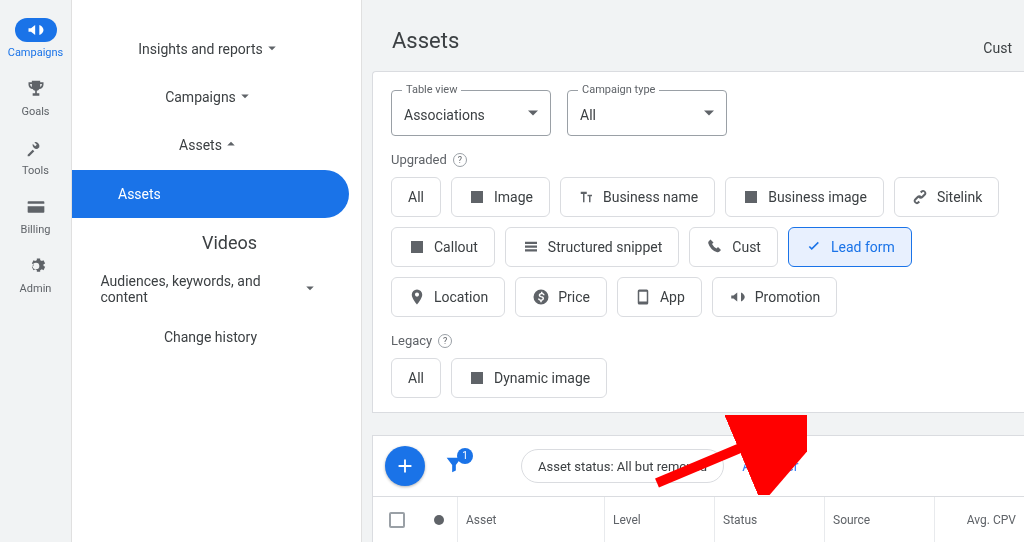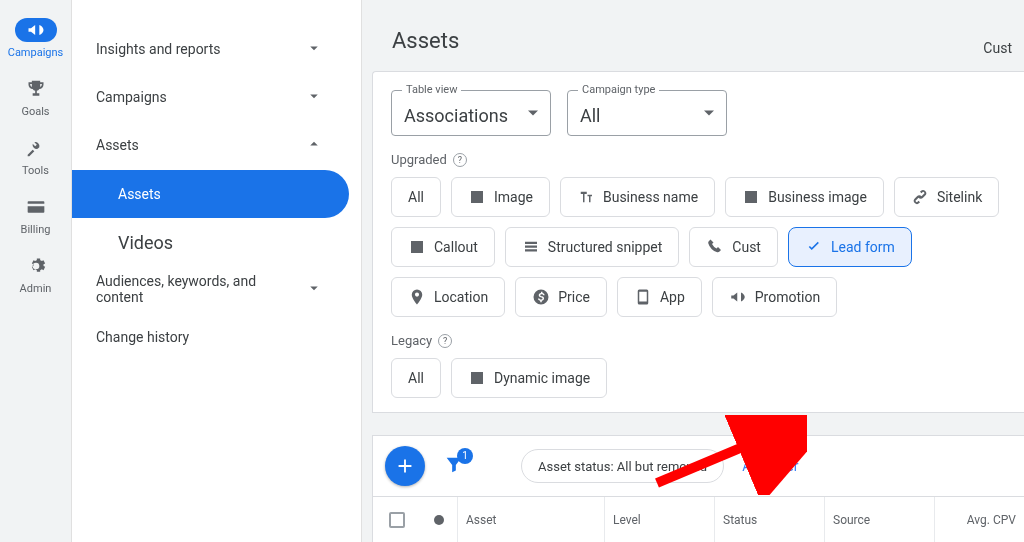--- a/index.html
+++ b/index.html
@@ -29,21 +29,21 @@
   .rail svg { width: 20px; height: 20px; fill: currentColor; }
   .rail-item .icon-plain { color: #5f6368; display:flex; justify-content:center; margin-bottom:4px; height:24px; align-items:center;}
   
   .navcol {
     width: 290px; flex: 0 0 290px;
     background: #fff;
     border-right: 1px solid #e0e0e0;
     padding-top: 24px;
   }
   .nav-item, .nav-sub {
-    display: flex; align-items: center; justify-content: space-between;
+    display: flex; align-items: center; justify-content: center;
     height: 46px; padding: 0 20px 0 20px; cursor: pointer;
     font-size: 14px; color: #3c4043;
   }
   .nav-item { padding-left: 24px; padding-right: 24px; margin:2px 12px 2px 0; border-radius:0 24px 24px 0;}
   .nav-sub { padding-left: 46px; font-size: 18px; height:44px;}
   .nav-pill {
     background: #1a73e8; color: #fff;
     border-radius: 0 24px 24px 0; margin:2px 12px 2px 0;
     padding-left: 46px; height:48px;
     display:flex; align-items:center; font-size:14px;
@@ -71,21 +71,21 @@
   .selects-row { display:flex; gap:16px; }
   .md-select {
     position:relative; border:1px solid #9aa0a6; border-radius:4px;
     height:46px; min-width:160px; padding:4px 36px 0 12px;
     display:flex; align-items:center; cursor:pointer;
   }
   .md-select .float-label{
     position:absolute; top:-8px; left:10px; background:#fff;
     font-size:11px; color:#5f6368; padding:0 4px;
   }
-  .md-select .sel-val { font-size:18px; color:#3c4043; }
+  .md-select .sel-val { font-size:14px; color:#3c4043; }
   .md-select .tri {
     position:absolute; right:12px; top:50%; transform:translateY(-50%);
     width:0;height:0;border-left:5px solid transparent;border-right:5px solid transparent;
     border-top:5px solid #5f6368;
   }
   .section-label {
     font-size:13px; color:#5f6368; margin:16px 0 10px 0;
     display:flex; align-items:center; gap:6px;
   }
   .qmark {
@@ -95,21 +95,21 @@
   }
   .chip-row { display:flex; flex-wrap:wrap; gap:10px; margin-bottom:6px;}
   .chip {
     height:40px; border:1px solid #dadce0; border-radius:6px;
     display:flex; align-items:center; gap:8px;
     padding:0 16px; font-size:14px; color:#3c4043; cursor:pointer;
     background:#fff;
   }
   .chip svg{ width:18px;height:18px; fill:#5f6368; }
   .chip.selected {
-    border-color:#1a73e8; background:#e8f0fe; color:#1a73e8;border-radius:8px;
+    border-color:#1a73e8; background:#e8f0fe; color:#1a73e8;
   }
   .chip.selected svg{ fill:#1a73e8; }
   
   .toolbar {
     margin: 22px 0 0 10px;
     background:#fff;
     border:1px solid #dadce0; border-bottom:none; border-right:none;
     padding:10px 12px;
     display:flex; align-items:center; gap:18px;
     position: relative;

